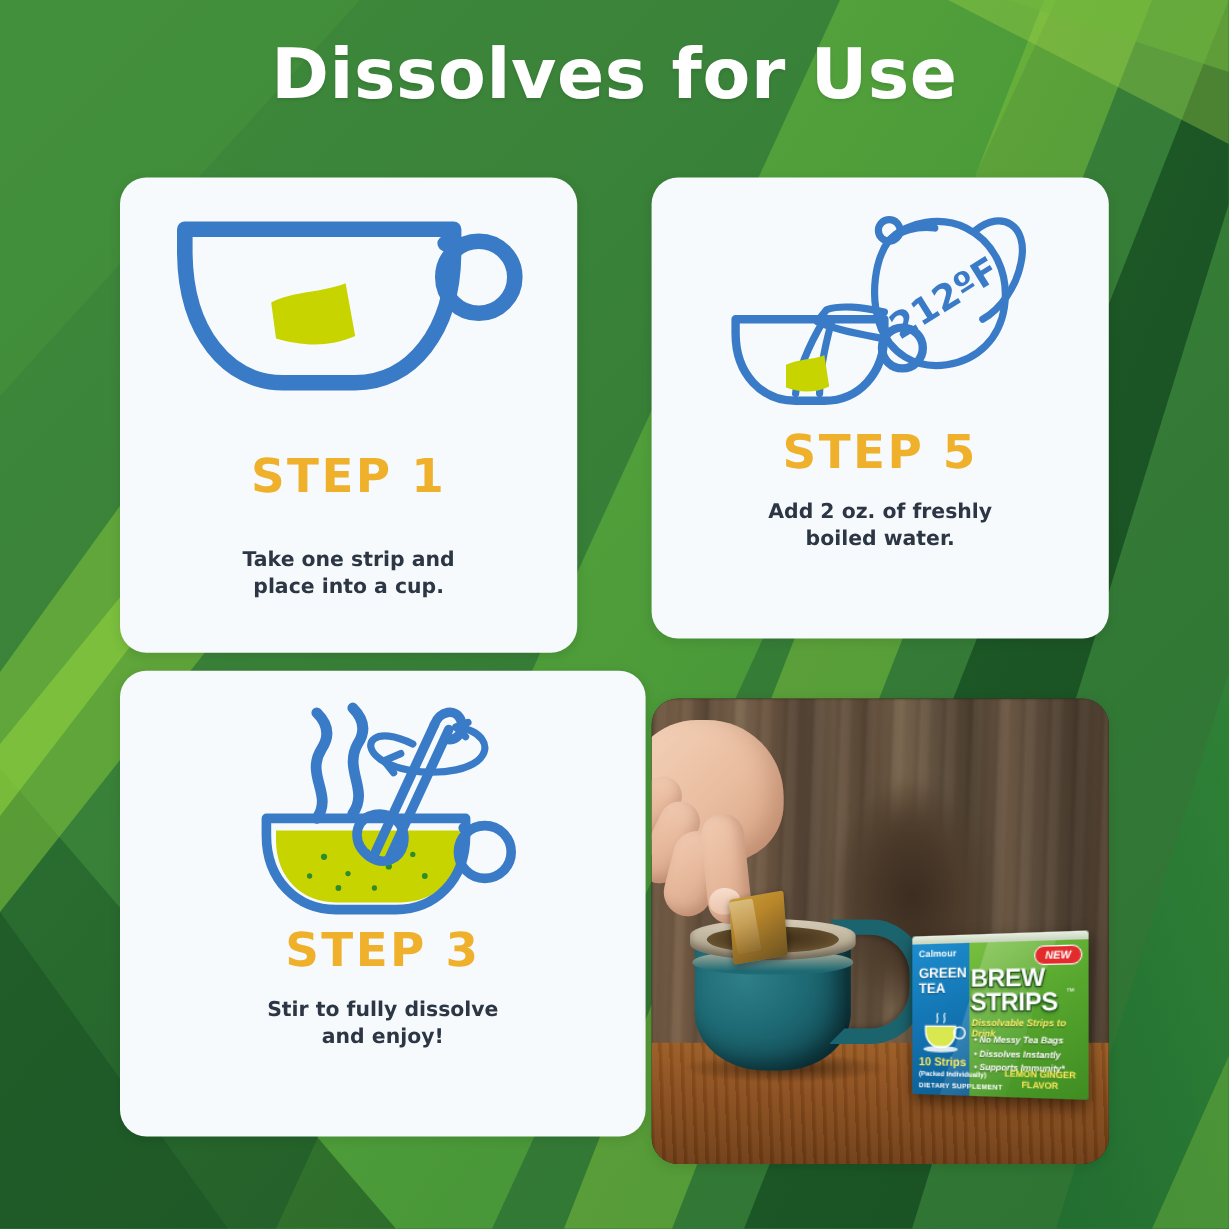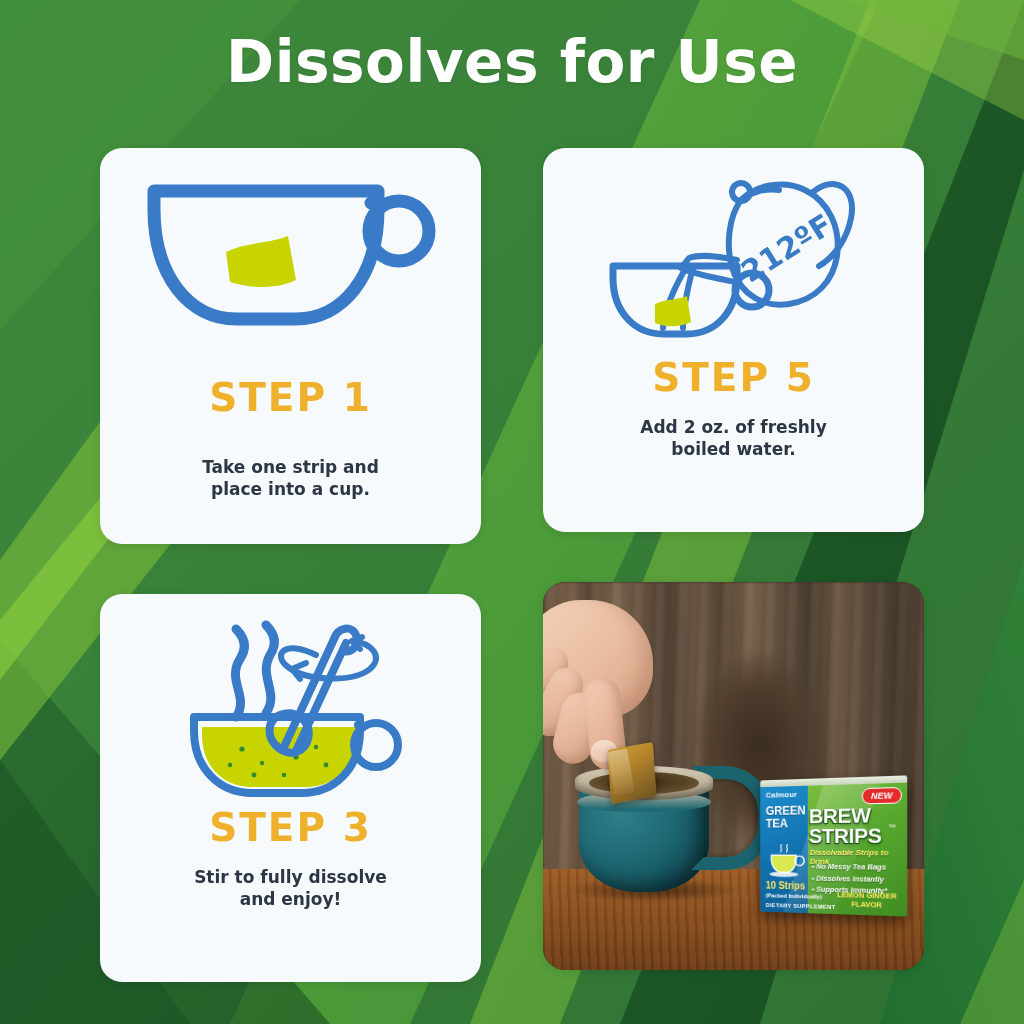--- a/index.html
+++ b/index.html
@@ -51,21 +51,21 @@
     border-radius: 22px;
     z-index: 4;
     box-shadow: 0 2px 10px rgba(0,0,0,0.10);
     display: flex;
     flex-direction: column;
     align-items: center;
     overflow: hidden;
   }
   #card-step1 { left: 100px;  top: 148px; width: 381px; height: 396px; gap: 20px; }
   #card-step2 { left: 543px;  top: 148px; width: 381px; height: 384px; }
-  #card-step3 { left: 100px;  top: 594px; width: 381px; height: 388px; }
+  #card-step3 { left: 100px;  top: 559px; width: 438px; height: 388px; }
   #card-photo {
     left: 543px; top: 582px; width: 381px; height: 388px;
     background: #3a2a1e;
     padding: 0;
   }
 
   .icon-wrap {
     width: 100%;
     height: 190px;
     display: flex;

